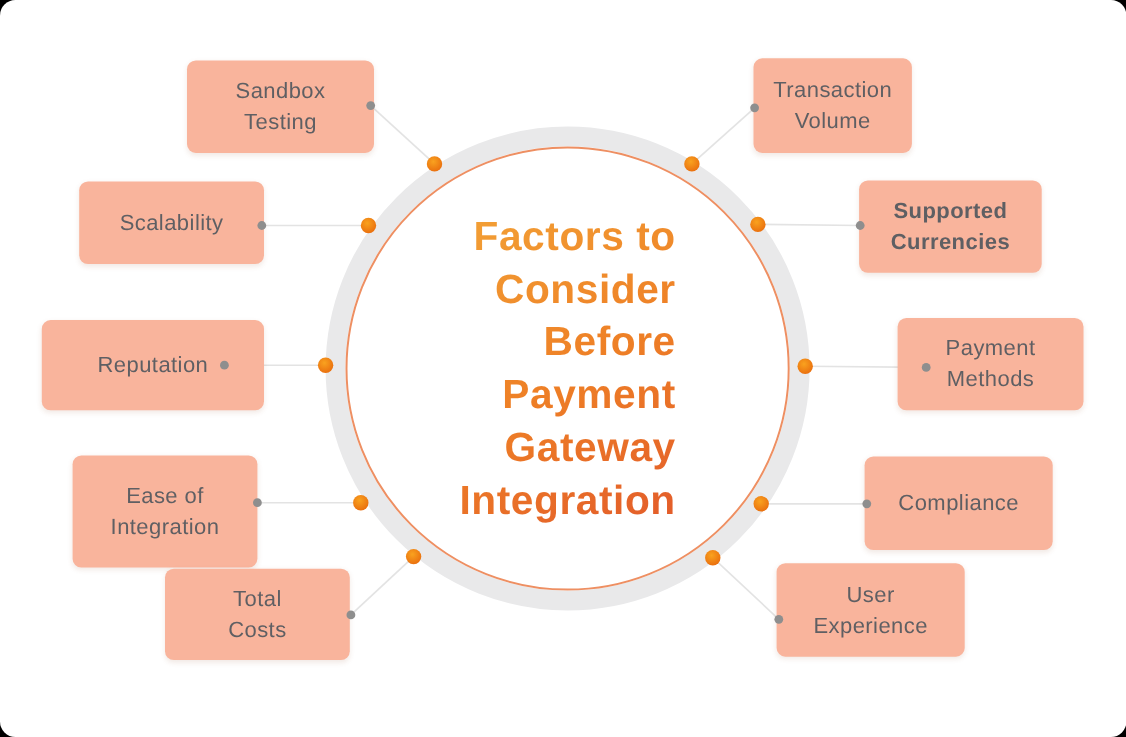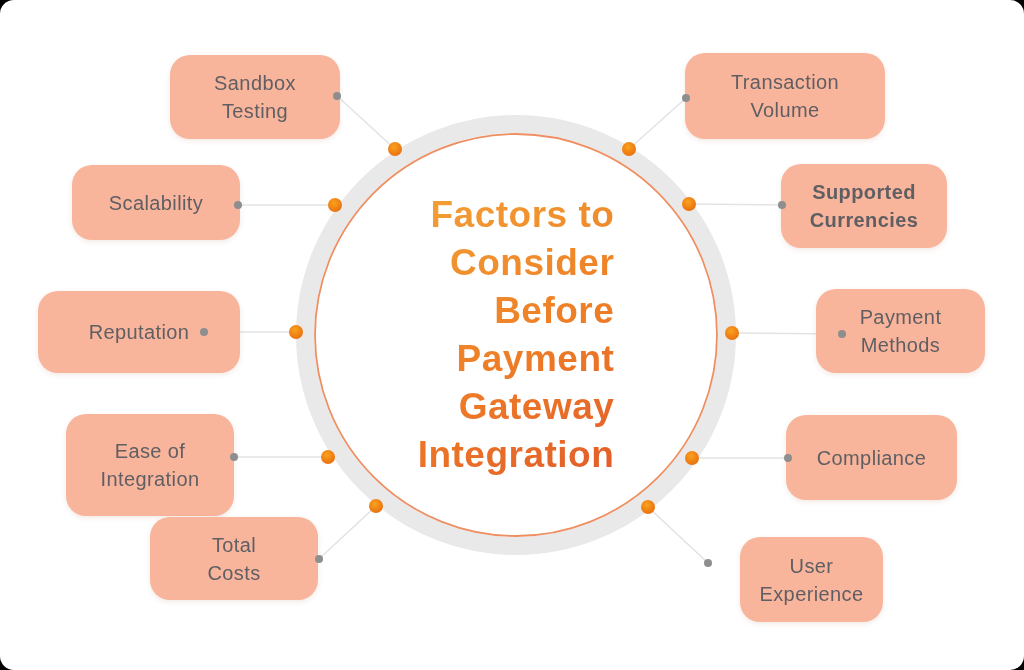--- a/index.html
+++ b/index.html
@@ -19,21 +19,21 @@
     width: 1024px; height: 670px;
     pointer-events: none;
   }
   #base-layer { z-index: 1; }
   #dot-layer  { z-index: 3; }
 
   .factor-box {
     position: absolute;
     z-index: 2;
     background: #F9B49C;
-    border-radius: 20px;
+    border-radius: 8px;
     display: flex;
     align-items: center;
     justify-content: center;
     text-align: center;
     box-shadow: 0 2px 5px rgba(150, 80, 50, 0.12);
   }
   .factor-label {
     color: #5F5F63;
     font-size: 20px;
     line-height: 28px;
@@ -95,36 +95,36 @@
     <span class="factor-label">Reputation</span>
   </div>
   <div class="factor-box" style="left:66px;  top:414px; width:168px; height:102px;">
     <span class="factor-label">Ease of
 Integration</span>
   </div>
   <div class="factor-box" style="left:150px; top:517px; width:168px; height:83px;">
     <span class="factor-label">Total
 Costs</span>
   </div>
-  <div class="factor-box" style="left:685px; top:53px;  width:200px; height:86px;">
+  <div class="factor-box" style="left:685px; top:53px;  width:144px; height:86px;">
     <span class="factor-label">Transaction
 Volume</span>
   </div>
   <div class="factor-box" style="left:781px; top:164px; width:166px; height:84px;font-weight:bold;">
     <span class="factor-label">Supported
 Currencies</span>
   </div>
   <div class="factor-box" style="left:816px; top:289px; width:169px; height:84px;">
     <span class="factor-label">Payment
 Methods</span>
   </div>
   <div class="factor-box" style="left:786px; top:415px; width:171px; height:85px;">
     <span class="factor-label">Compliance</span>
   </div>
-  <div class="factor-box" style="left:706px; top:537px; width:143px; height:85px;margin-left:34px;">
+  <div class="factor-box" style="left:706px; top:512px; width:171px; height:85px;">
     <span class="factor-label">User
 Experience</span>
   </div>
 
   <div class="center-title">Factors to
 Consider
 Before
 Payment
 Gateway
 Integration</div>

